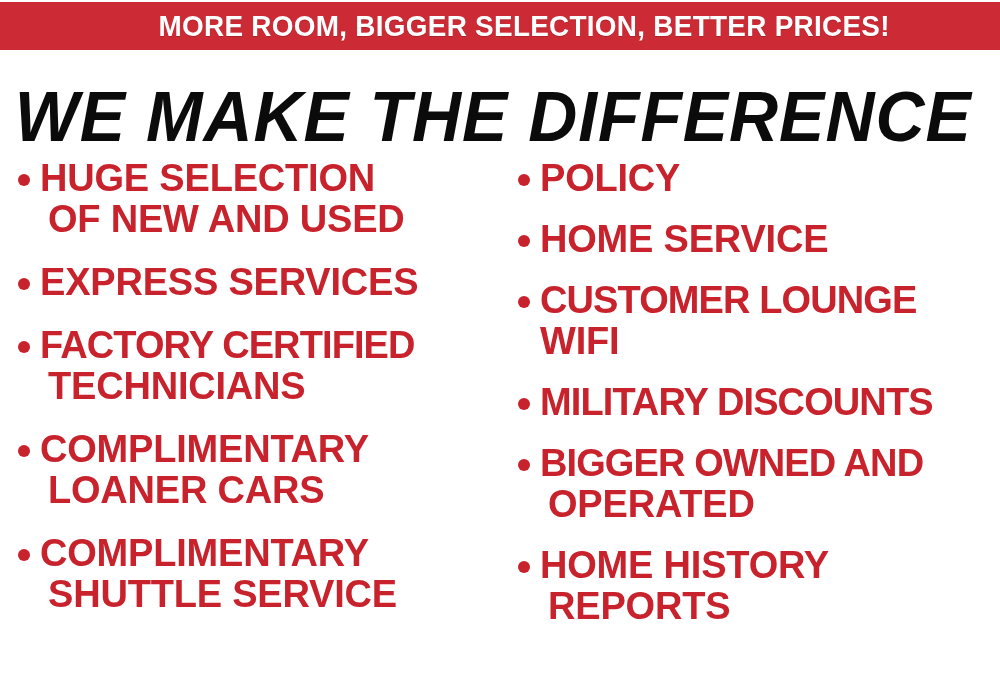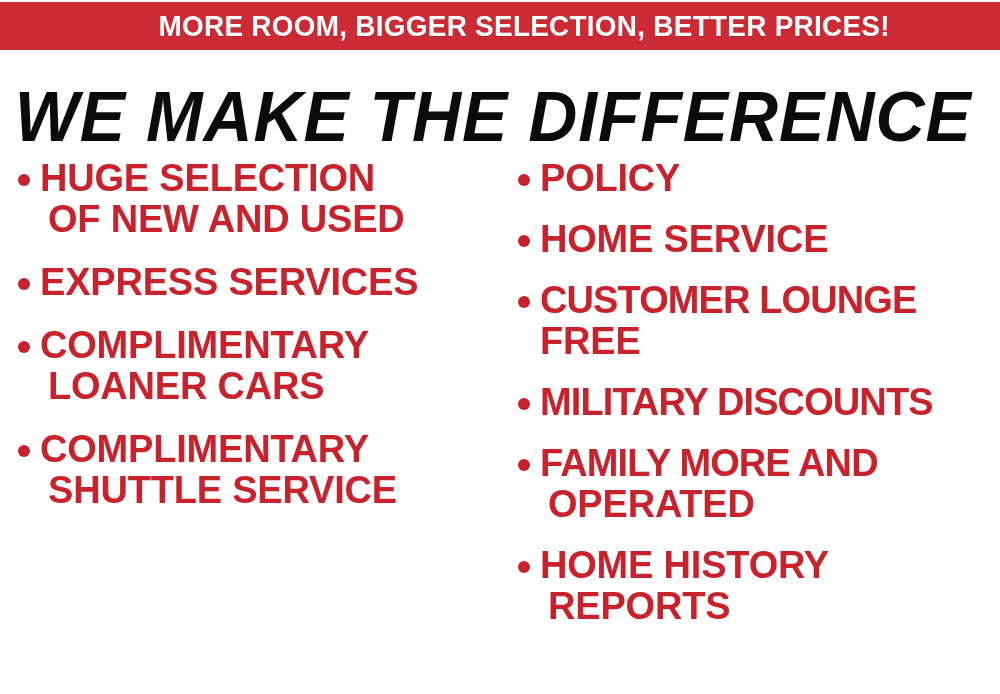--- a/index.html
+++ b/index.html
@@ -137,20 +137,27 @@
       </div>
     </div>
 
     <div class="bullet-item">
       <span class="dot"></span>
       <div class="bullet-lines">
         <div class="bullet-line">EXPRESS SERVICES</div>
       </div>
     </div>
 
+    <div class="bullet-item">
+      <span class="dot"></span>
+      <div class="bullet-lines">
+        <div class="bullet-line tight">FACTORY CERTIFIED</div>
+        <div class="bullet-line cont">TECHNICIANS</div>
+      </div>
+    </div>
 
     <div class="bullet-item">
       <span class="dot"></span>
       <div class="bullet-lines">
         <div class="bullet-line">COMPLIMENTARY</div>
         <div class="bullet-line cont">LOANER CARS</div>
       </div>
     </div>
 
     <div class="bullet-item">
@@ -176,35 +183,35 @@
       <span class="dot"></span>
       <div class="bullet-lines">
         <div class="bullet-line">HOME SERVICE</div>
       </div>
     </div>
 
     <div class="bullet-item">
       <span class="dot"></span>
       <div class="bullet-lines">
         <div class="bullet-line tight">CUSTOMER LOUNGE</div>
-        <div class="bullet-line">FREE</div>
+        <div class="bullet-line">WIFI</div>
       </div>
     </div>
 
     <div class="bullet-item">
       <span class="dot"></span>
       <div class="bullet-lines">
         <div class="bullet-line tight">MILITARY DISCOUNTS</div>
       </div>
     </div>
 
     <div class="bullet-item">
       <span class="dot"></span>
       <div class="bullet-lines">
-        <div class="bullet-line tight">FAMILY MORE AND</div>
+        <div class="bullet-line tight">BIGGER OWNED AND</div>
         <div class="bullet-line cont">OPERATED</div>
       </div>
     </div>
 
     <div class="bullet-item">
       <span class="dot"></span>
       <div class="bullet-lines">
         <div class="bullet-line">HOME HISTORY</div>
         <div class="bullet-line cont">REPORTS</div>
       </div>

